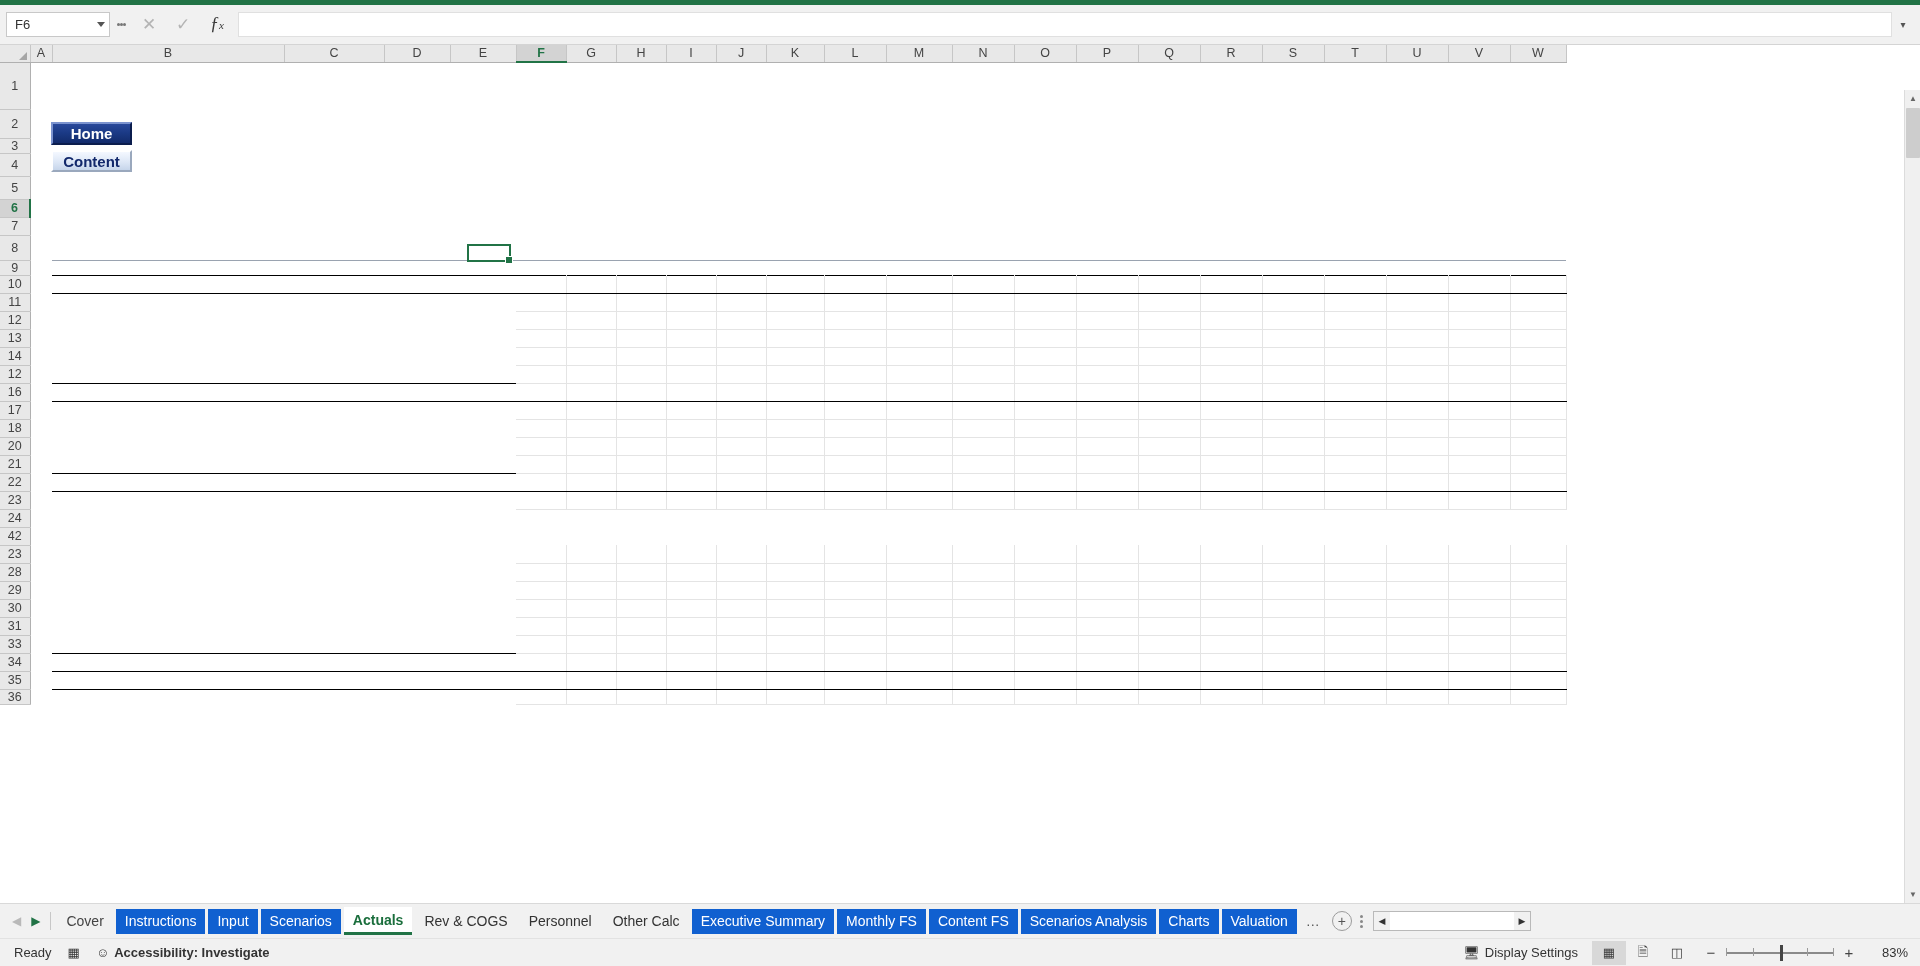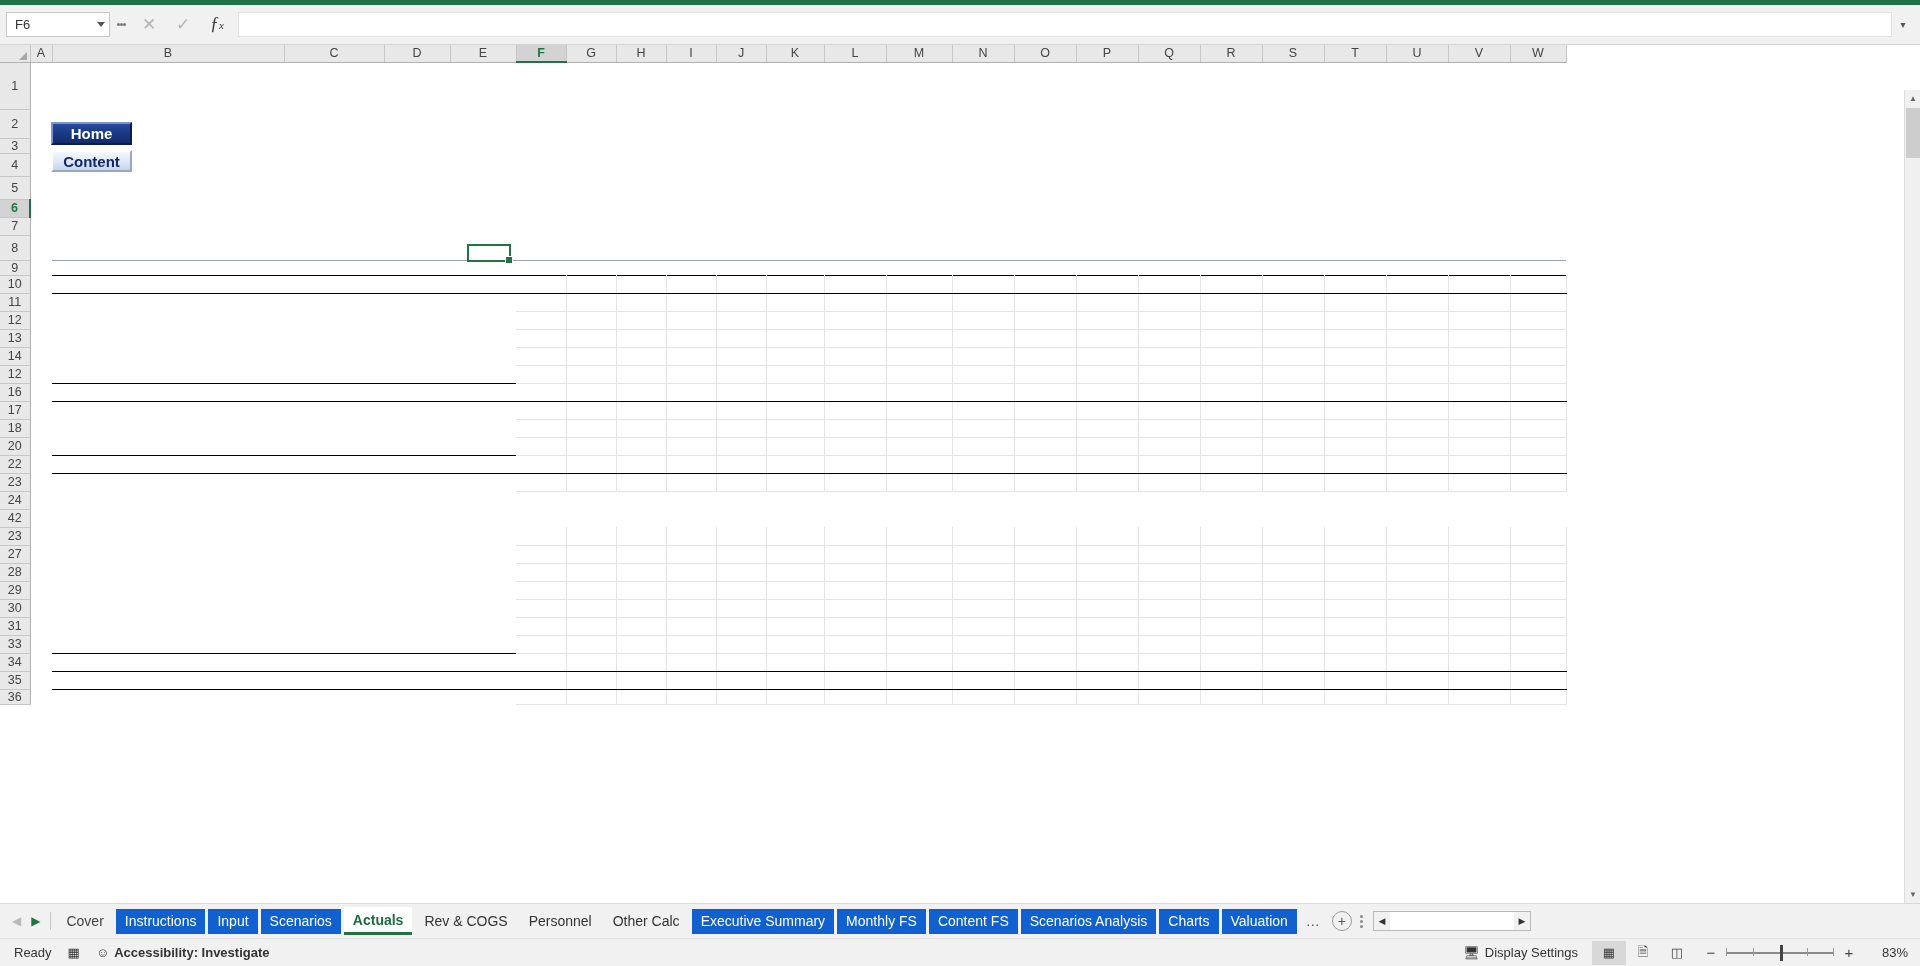--- a/index.html
+++ b/index.html
@@ -603,20 +603,43 @@
             <td class="cell num"></td>
             <td class="cell num"></td>
             <td class="cell num"></td>
             <td class="cell num"></td>
             <td class="cell num"></td>
             <td class="cell num"></td>
             <td class="cell num"></td>
             <td class="cell num"></td>
           </tr>
           <tr style="height: 18px;">
+            <td class="rowhead">21</td>
+            <td class="cell nb"></td>
+            <td class="cell nb lbl " colspan="4" style="font-size:13px;"></td>
+            <td class="cell num dash"></td>
+            <td class="cell num dash"></td>
+            <td class="cell num dash"></td>
+            <td class="cell num dash"></td>
+            <td class="cell num dash"></td>
+            <td class="cell num"></td>
+            <td class="cell num"></td>
+            <td class="cell num"></td>
+            <td class="cell num"></td>
+            <td class="cell num"></td>
+            <td class="cell num"></td>
+            <td class="cell num"></td>
+            <td class="cell num"></td>
+            <td class="cell num"></td>
+            <td class="cell num"></td>
+            <td class="cell num"></td>
+            <td class="cell num"></td>
+            <td class="cell num"></td>
+          </tr>
+          <tr style="height: 18px;">
             <td class="rowhead">22</td>
             <td class="cell nb"></td>
             <td class="cell nb lbl b" colspan="4" style="border-top:1.5px solid #000;border-bottom:1.5px solid #000;font-size:13px;"></td>
             <td class="cell numbold dash" style="border-top:1.5px solid #000;border-bottom:1.5px solid #000;"></td>
             <td class="cell numbold dash" style="border-top:1.5px solid #000;border-bottom:1.5px solid #000;"></td>
             <td class="cell numbold dash" style="border-top:1.5px solid #000;border-bottom:1.5px solid #000;"></td>
             <td class="cell numbold dash" style="border-top:1.5px solid #000;border-bottom:1.5px solid #000;"></td>
             <td class="cell numbold dash" style="border-top:1.5px solid #000;border-bottom:1.5px solid #000;"></td>
             <td class="cell numbold" style="border-top:1.5px solid #000;border-bottom:1.5px solid #000;"></td>
             <td class="cell numbold" style="border-top:1.5px solid #000;border-bottom:1.5px solid #000;"></td>
@@ -677,43 +700,20 @@
             <td class="cell nb"></td>
             <td class="cell nb"></td>
             <td class="cell nb"></td>
             <td class="cell nb"></td>
             <td class="cell nb"></td>
             <td class="cell nb"></td>
             <td class="cell nb"></td>
           </tr>
           <tr style="height: 18px;">
             <td class="rowhead">23</td>
-            <td class="cell nb"></td>
-            <td class="cell nb lbl " colspan="4" style="font-size:13px;"></td>
-            <td class="cell num dash"></td>
-            <td class="cell num dash"></td>
-            <td class="cell num dash"></td>
-            <td class="cell num dash"></td>
-            <td class="cell num dash"></td>
-            <td class="cell num"></td>
-            <td class="cell num"></td>
-            <td class="cell num"></td>
-            <td class="cell num"></td>
-            <td class="cell num"></td>
-            <td class="cell num"></td>
-            <td class="cell num"></td>
-            <td class="cell num"></td>
-            <td class="cell num"></td>
-            <td class="cell num"></td>
-            <td class="cell num"></td>
-            <td class="cell num"></td>
-            <td class="cell num"></td>
-          </tr>
-          <tr style="height: 18px;">
-            <td class="rowhead">27</td>
             <td class="cell nb"></td>
             <td class="cell nb lbl " colspan="4" style="font-size:13px;"></td>
             <td class="cell num dash"></td>
             <td class="cell num dash"></td>
             <td class="cell num dash"></td>
             <td class="cell num dash"></td>
             <td class="cell num dash"></td>
             <td class="cell num"></td>
             <td class="cell num"></td>
             <td class="cell num"></td>

